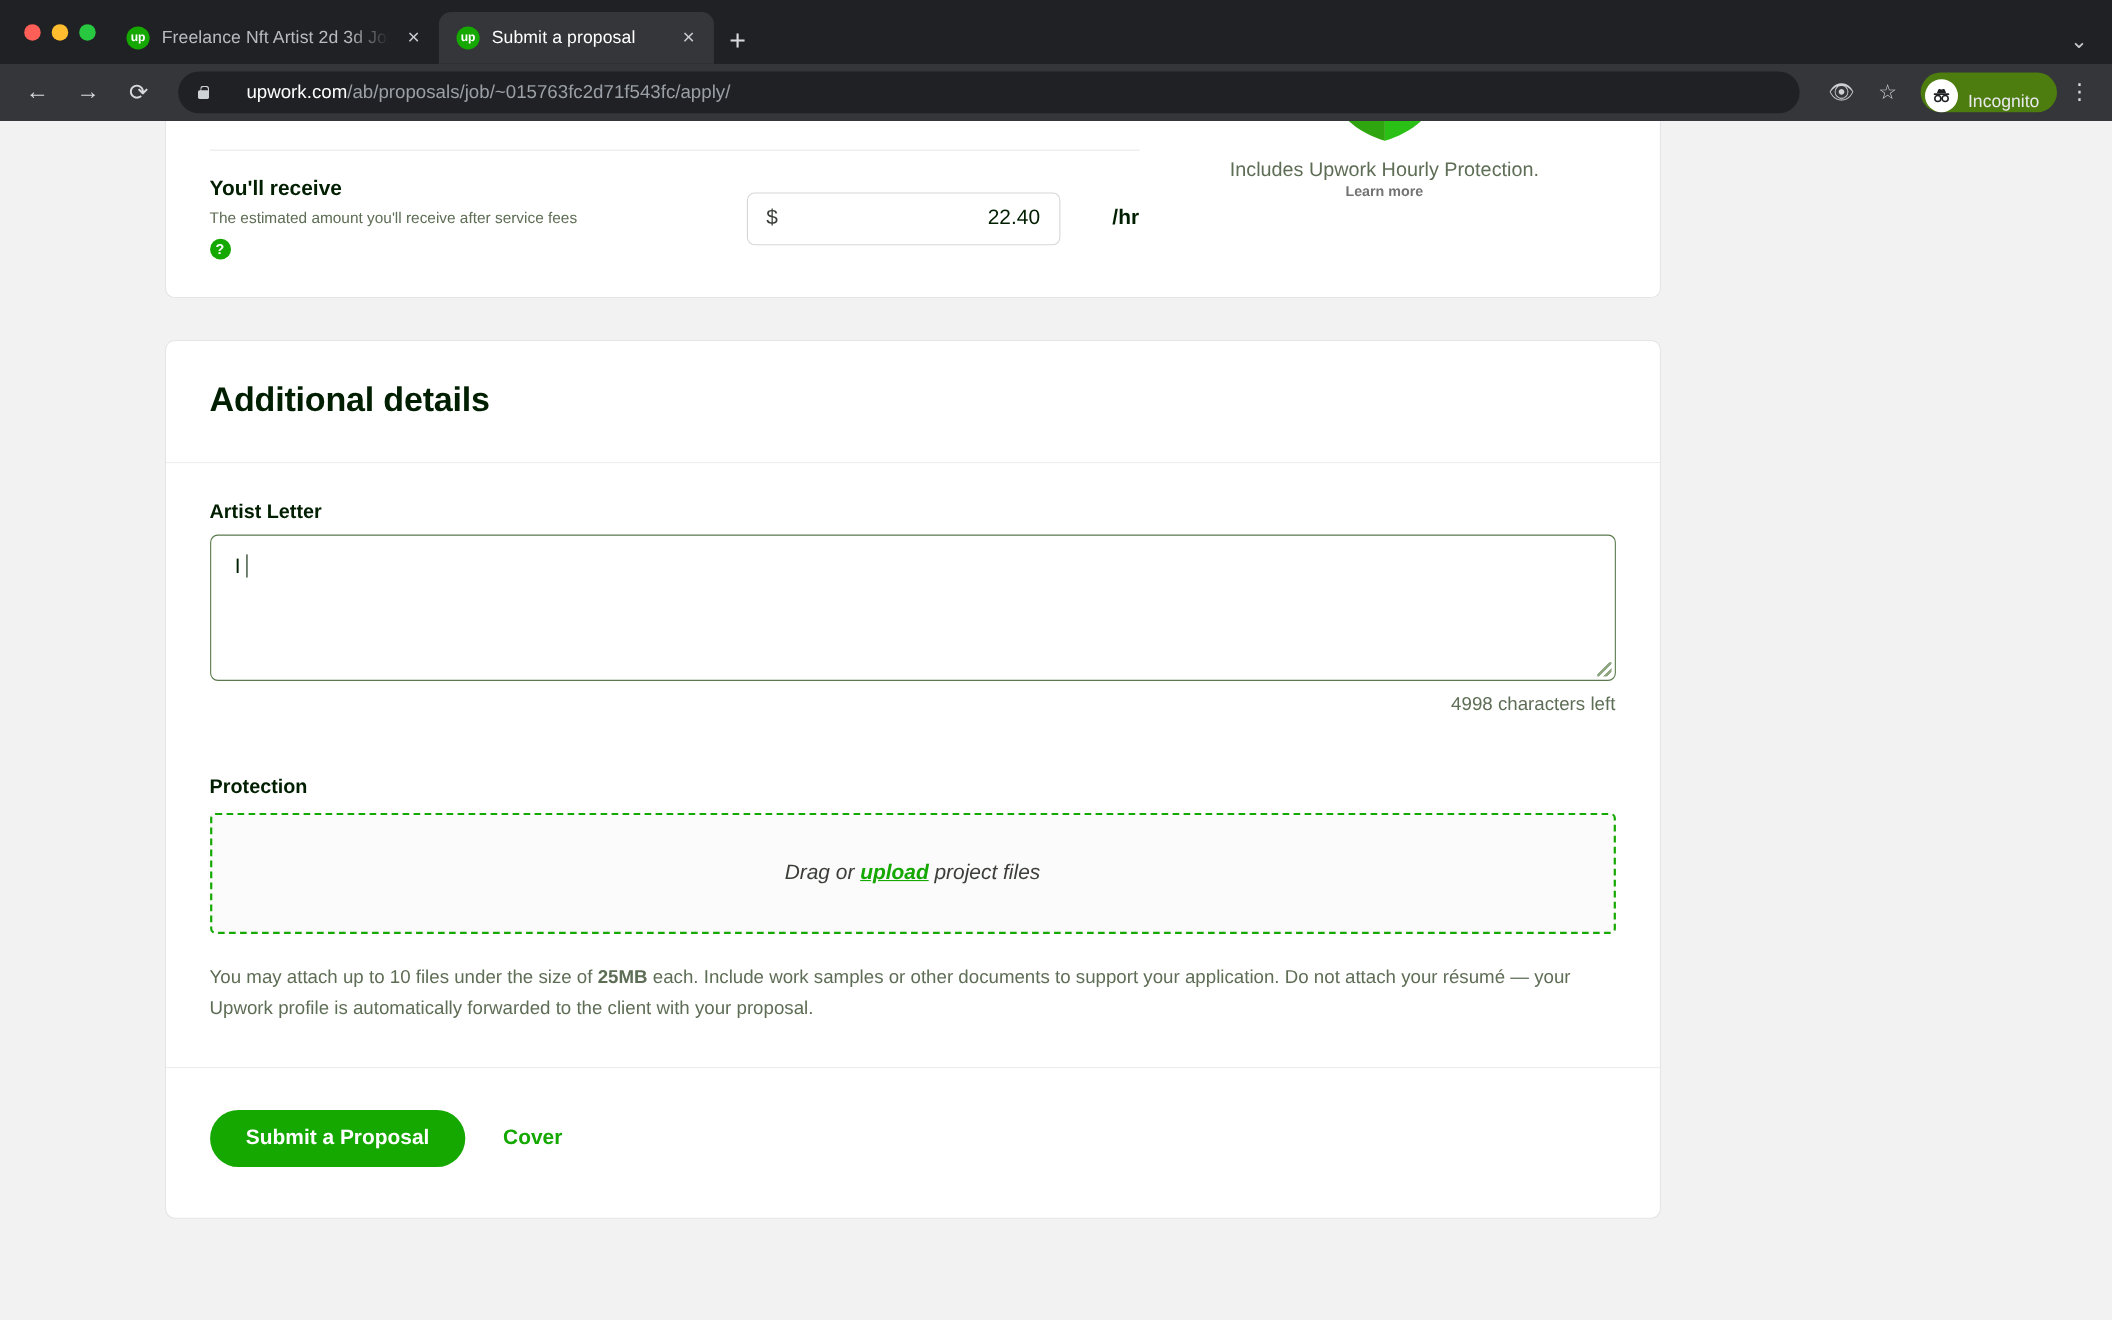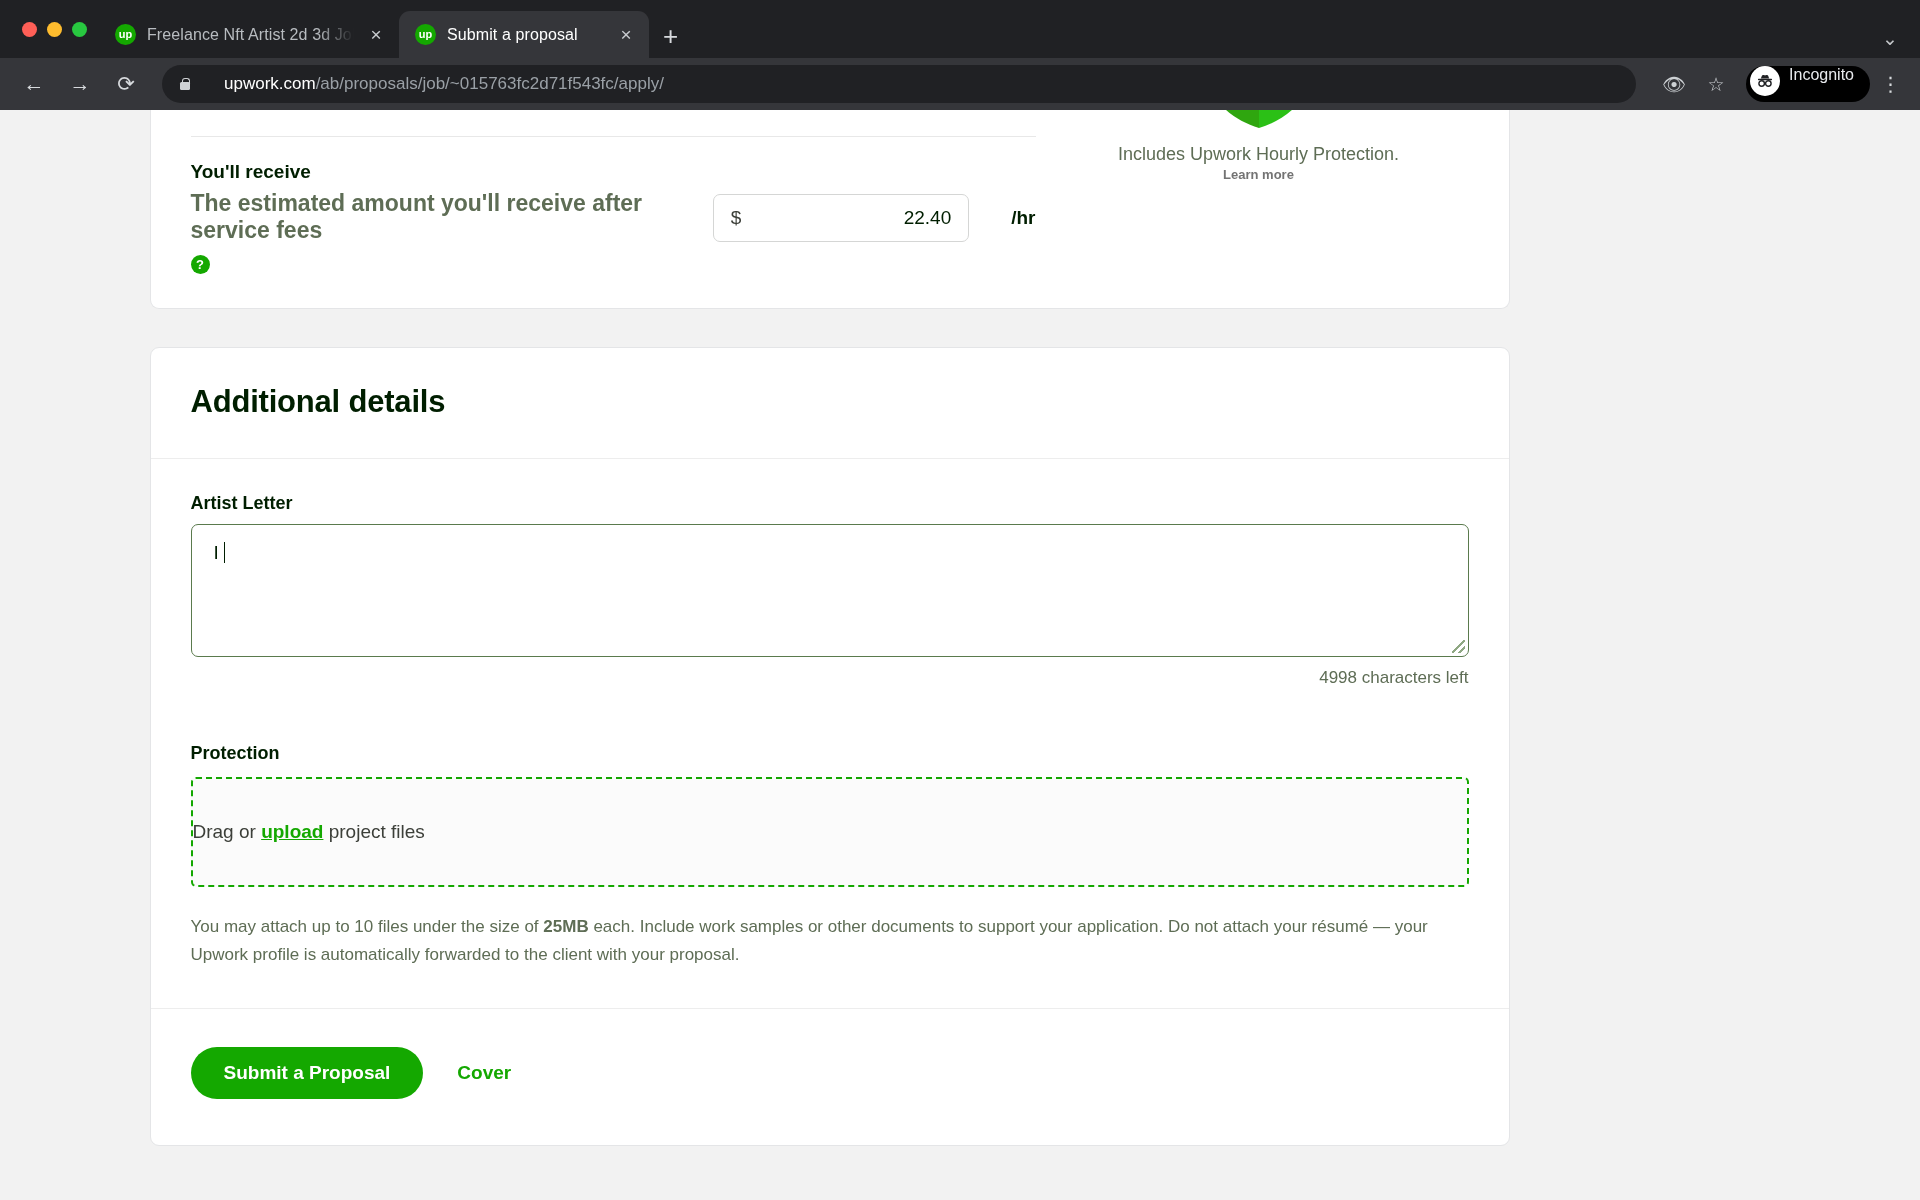--- a/index.html
+++ b/index.html
@@ -64,21 +64,21 @@
     background:#cfd2d5; border-radius: 1.5px;
   }
   .lock::after {
     content:""; position:absolute; left:4.2px; top:0.5px; width:5.6px; height:6px;
     border: 1.6px solid #cfd2d5; border-bottom: none; border-radius: 3px 3px 0 0;
   }
   .url { font-size: 17px; color: #9aa0a6; white-space: nowrap; }
   .url b { color: #ffffff; font-weight: 400; margin-left: 20px; }
   .tb-icon { color: #cdd1d4; font-size: 19px; width: 36px; text-align:center; }
   .incognito-pill {
-    height: 36px; background: #000000; border-radius: 18px; display:flex; align-items:flex-start;
+    height: 36px; background: #4d7c0f; border-radius: 18px; display:flex; align-items:flex-end;
     gap: 9px; padding: 0 16px 0 4px; margin-left: 6px;
   }
   .incog-av { width: 30px; height:30px; border-radius:50%; background:#fff; display:flex; align-items:center; justify-content:center; }
   .incognito-pill span.lbl { color:#e8eaed; font-size:16px; }
   .kebab { color:#d7dadd; font-size: 20px; width: 30px; text-align:center; line-height:1; letter-spacing:1px; }
 
   
   .viewport { flex: 1 1 auto; background: #f2f2f2; overflow: hidden; position: relative; }
   .page { width: 1659px; padding: 0 0 40px 0; }
 
@@ -94,21 +94,21 @@
     padding: 0 40px; position: relative;
   }
 
   .left-col { width: 845px; flex: 0 0 845px; }
   .fee-row { display:flex; align-items:center; border-top:1px solid #e8e8e8; height: 88px; }
   .fee-unit { width: 72px; text-align:right; font-size: 19px; font-weight:700; color:#001e00; padding-left: 22px;}
 
   .receive-row { display:flex; align-items:center; border-top:1px solid #e8e8e8; padding: 24px 0 34px; }
   .receive-text { flex: 1 1 auto; }
   .receive-title { font-size:19px; font-weight:700; color:#001e00; }
-  .receive-sub { font-size:23px; color:#5e6d55; margin-top: 7px; font-weight: bold; }
+  .receive-sub { font-size:14px; color:#5e6d55; margin-top: 7px; }
   .help-icon {
     width: 19px; height: 19px; border-radius:50%; background:#14a800; color:#fff;
     font-size: 13px; font-weight:700; display:flex; align-items:center; justify-content:center;
     margin-top: 11px; line-height:1;
   }
   .receive-input {
     width: 285px; height: 48px; border: 1px solid #d5d6d5; border-radius: 7px;
     display:flex; align-items:center; padding: 0 17px; background:#fff;
   }
   .receive-input .cur { font-size:19px; color:#3c3f39; }
@@ -141,21 +141,21 @@
     position:absolute; right: 3px; bottom: 3px; width: 13px; height: 13px;
     background:
       linear-gradient(135deg, transparent 0 44%, #8fa883 44% 56%, transparent 56% 72%),
       linear-gradient(135deg, transparent 0 72%, #8fa883 72% 84%, transparent 84%);
   }
   .char-left { text-align: right; font-size: 17px; color:#5e6d55; margin-top: 11px; }
 
   .attach-label { font-size: 18px; font-weight: 700; color:#001e00; margin-top: 55px; margin-bottom: 13px; }
   .dropzone {
     border: 2px dashed #14a800; border-radius: 5px; height: 110px;
-    display:flex; align-items:center; background:#fbfbfb;
+    display:flex; align-items:center; justify-content:center; background:#fbfbfb;font-style:italic;
   }
   .dropzone-text { font-size: 19px; color:#3c3f39; }
   .dropzone-text a { color:#14a800; text-decoration: underline; font-weight: 700; }
 
   .attach-help {
     font-size: 17px; color:#5e6d55; line-height: 1.62; margin-top: 26px; padding-bottom: 40px;
     max-width: 1272px;
   }
   .attach-help b { color:#5e6d55; font-weight: 700; }
 

